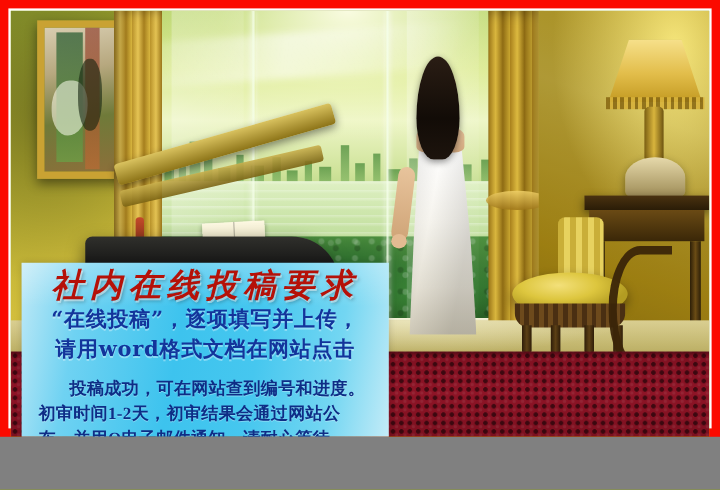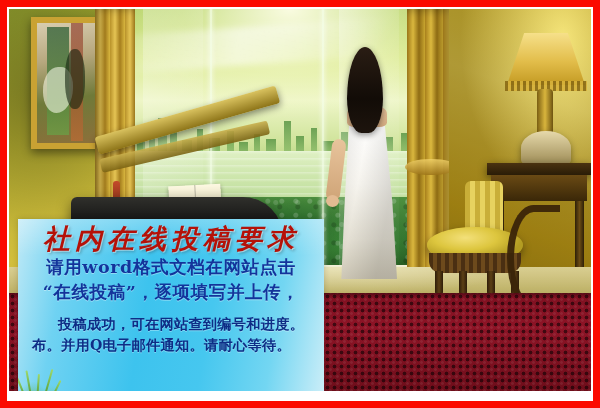--- a/index.html
+++ b/index.html
@@ -1,20 +1,20 @@
 <!DOCTYPE html>
 <html><head>
 <meta charset="utf-8">
 <style>
   html,body{margin:0;padding:0;background:#808080;}
   body{font-family:"DejaVu Sans", sans-serif;}
 
   #poster{
     position:relative;
-    width:600px;height:408px;
+    width:600px;height:364px;
     overflow:hidden;
     background:#fb0a00;
   }
 
   
   .frame-red{
     position:absolute;inset:0;
     background:#fb0a00;
   }
   .frame-white{
@@ -392,21 +392,21 @@
     position:relative;
     font-family:"DejaVu Serif", serif;
     font-weight:700;
     font-size:14.2px;
     line-height:1.5;
     color:#0e2d86;
     letter-spacing:.3px;
     margin:9px 10px 0 14px;
     text-shadow:0 1px 0 rgba(255,255,255,.3);
   }
-  .panel-para2 .ln{display:block;white-space:nowrap;}
+  .panel-para2 .ln{display:block;white-space:nowrap;font-family:Liberation Serif, serif;}
   .panel-para2 .ln.first{text-indent:26px;}
 
   
   .bottom-white{
     position:absolute;left:7px;right:7px;top:391px;height:4px;background:#ffffff;
   }
 </style>
 </head>
 <body>
 
@@ -523,26 +523,27 @@
         <div class="panel-blade" style="left:6px;height:26px;transform:rotate(-22deg);"></div>
         <div class="panel-blade" style="left:11px;height:32px;transform:rotate(-10deg);"></div>
         <div class="panel-blade" style="left:16px;height:28px;transform:rotate(4deg);"></div>
         <div class="panel-blade" style="left:22px;height:34px;transform:rotate(16deg);"></div>
         <div class="panel-blade" style="left:29px;height:24px;transform:rotate(26deg);"></div>
       </div>
 
       <div class="panel-title">社内在线投稿要求</div>
 
       <div class="panel-para1">
+        <span class="ln">“在线投稿”，逐项填写并上传，</span>
         <span class="ln">请用word格式文档在网站点击</span>
-        <span class="ln">“在线投稿”，逐项填写并上传，</span>
       </div>
 
       <div class="panel-para2">
         <span class="ln first">投稿成功，可在网站查到编号和进度。</span>
+        <span class="ln">初审时间1-2天，初审结果会通过网站公</span>
         <span class="ln">布。并用Q电子邮件通知。请耐心等待。</span>
       </div>
     </div>
 
   </div>
 
   <div class="bottom-white"></div>
 
 </div>
 

